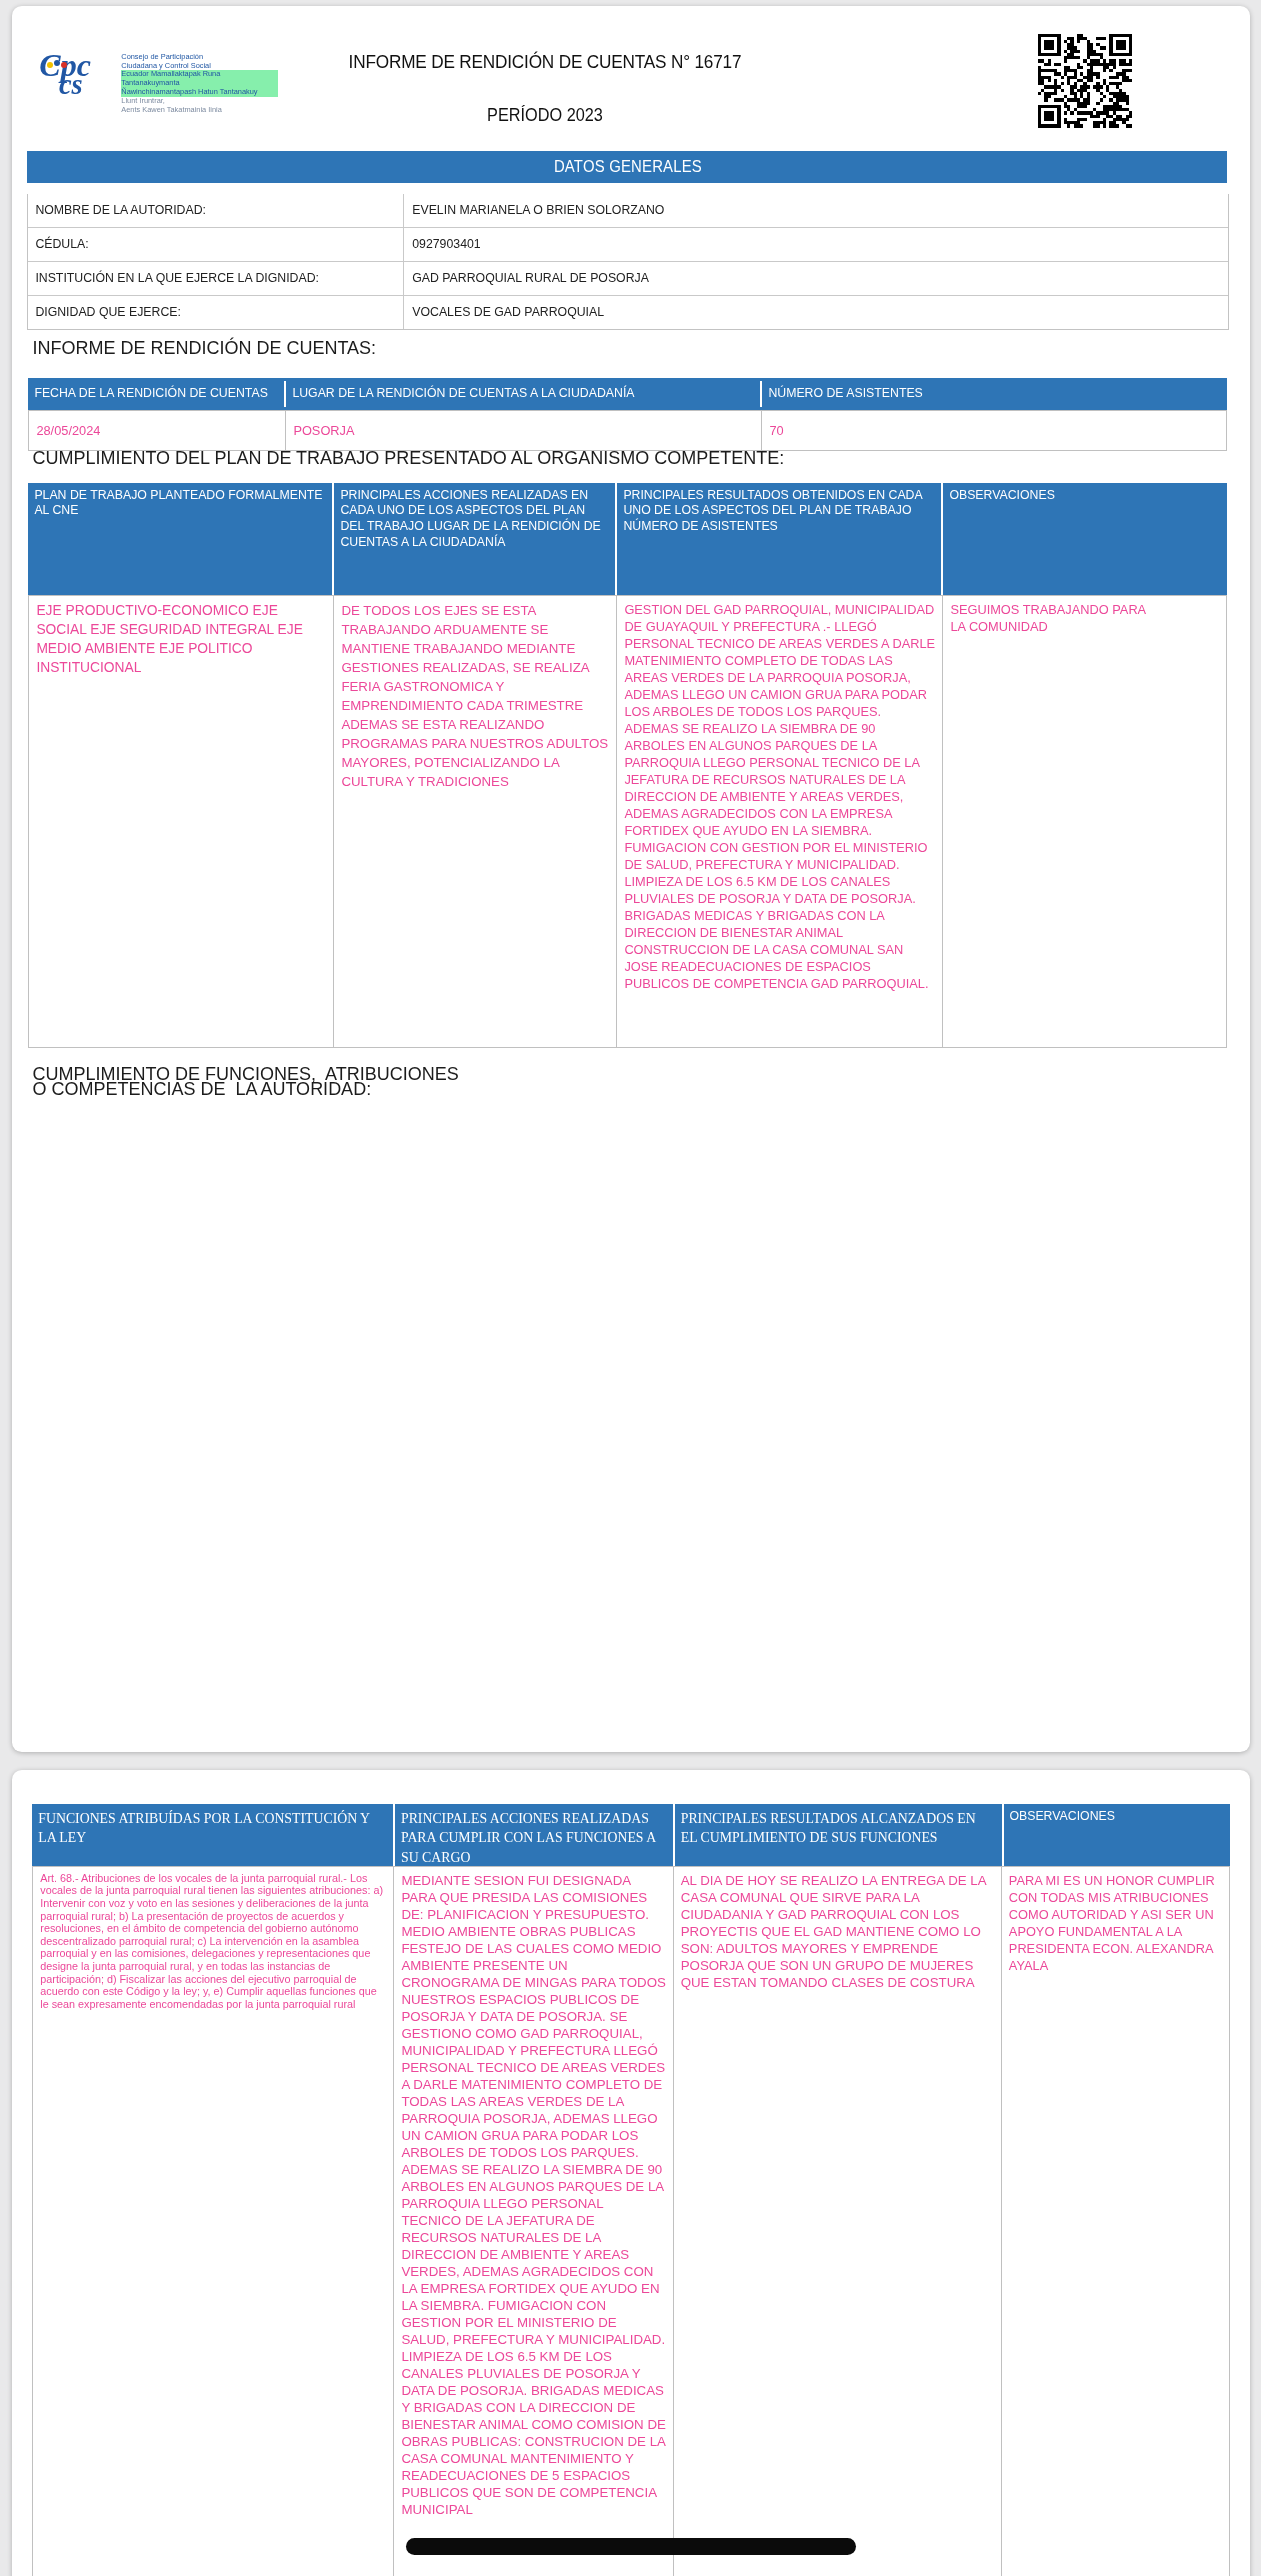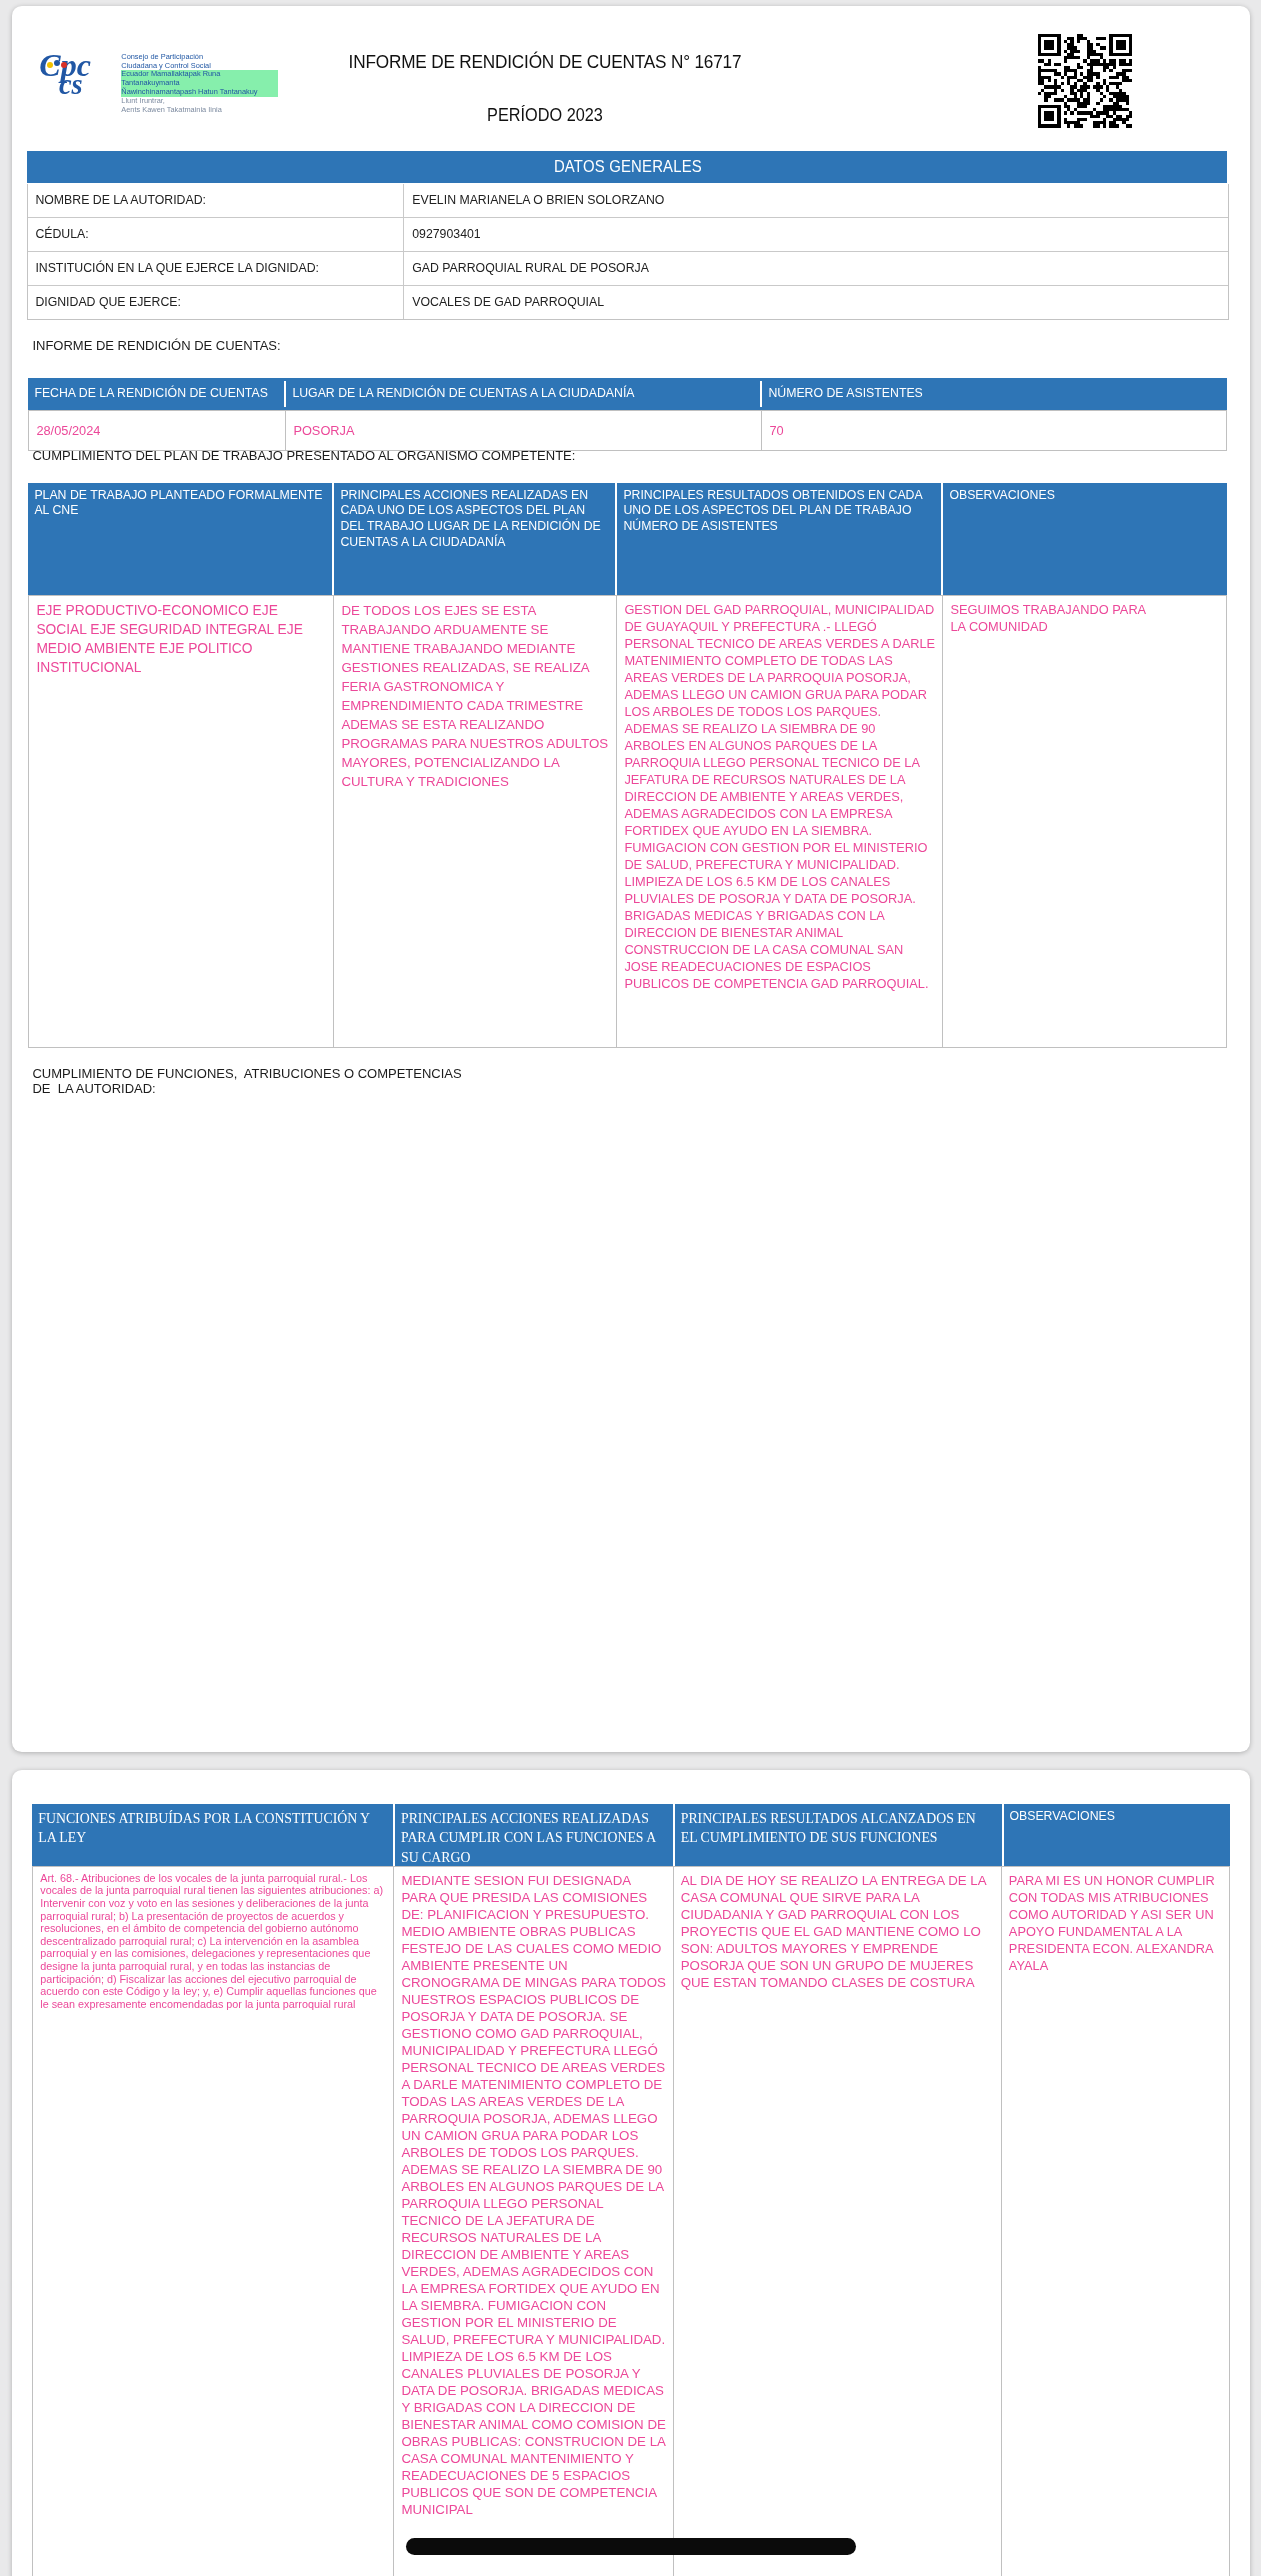--- a/index.html
+++ b/index.html
@@ -41,27 +41,27 @@
     font-size:17.7px;font-weight:500;color:#111;transform:scaleX(.92);
   }
   .qr{position:absolute;left:1026px;top:27.5px;width:94px;height:95px}
 
   
   .bar{
     position:absolute;left:15.7px;width:1200px;height:32px;
     display:flex;align-items:center;justify-content:center;
     color:#fff;font-size:15.7px;letter-spacing:0.2px;transform-origin:center;
   }
-  .datos{position:absolute;left:15.7px;top:178px;width:1200px;border:1px solid #c3c3c3;border-top:none}
+  .datos{position:absolute;left:15.7px;top:188px;width:1200px;border:1px solid #c3c3c3;border-top:none}
   .drow{display:flex;height:33px;border-top:1px solid #c9c9c9;background:#fff}
   .drow:first-child{border-top:none}
   .dlabel{width:368px;border-right:1px solid #c9c9c9;display:flex;align-items:center;padding-left:6.9px;font-size:12.3px}
   .dvalue{flex:1;display:flex;align-items:center;padding-left:7.9px;font-size:12.3px}
 
-  .sec-label{position:absolute;left:20.6px;font-size:13px;color:#1c1c1c;white-space:pre-wrap}
+  .sec-label{position:absolute;left:20.6px;font-size:18px;color:#1c1c1c;white-space:pre-wrap}
 
   .tbl{position:absolute;left:16.7px;width:1199px}
   .thead{display:flex;color:#fff}
   .th{padding:4.9px 5.9px;font-size:12.3px;line-height:15.7px;box-sizing:border-box;border-left:2px solid #fff;white-space:pre-wrap}
   .th:first-child{border-left:none}
   .tbody{display:flex;border:1px solid #c0c0c0;background:#fff}
   .td{padding:4.9px 6.9px;box-sizing:border-box;border-left:1px solid #c0c0c0;white-space:pre-wrap;color:#ec4899}
   .td:first-child{border-left:none}
 
   

